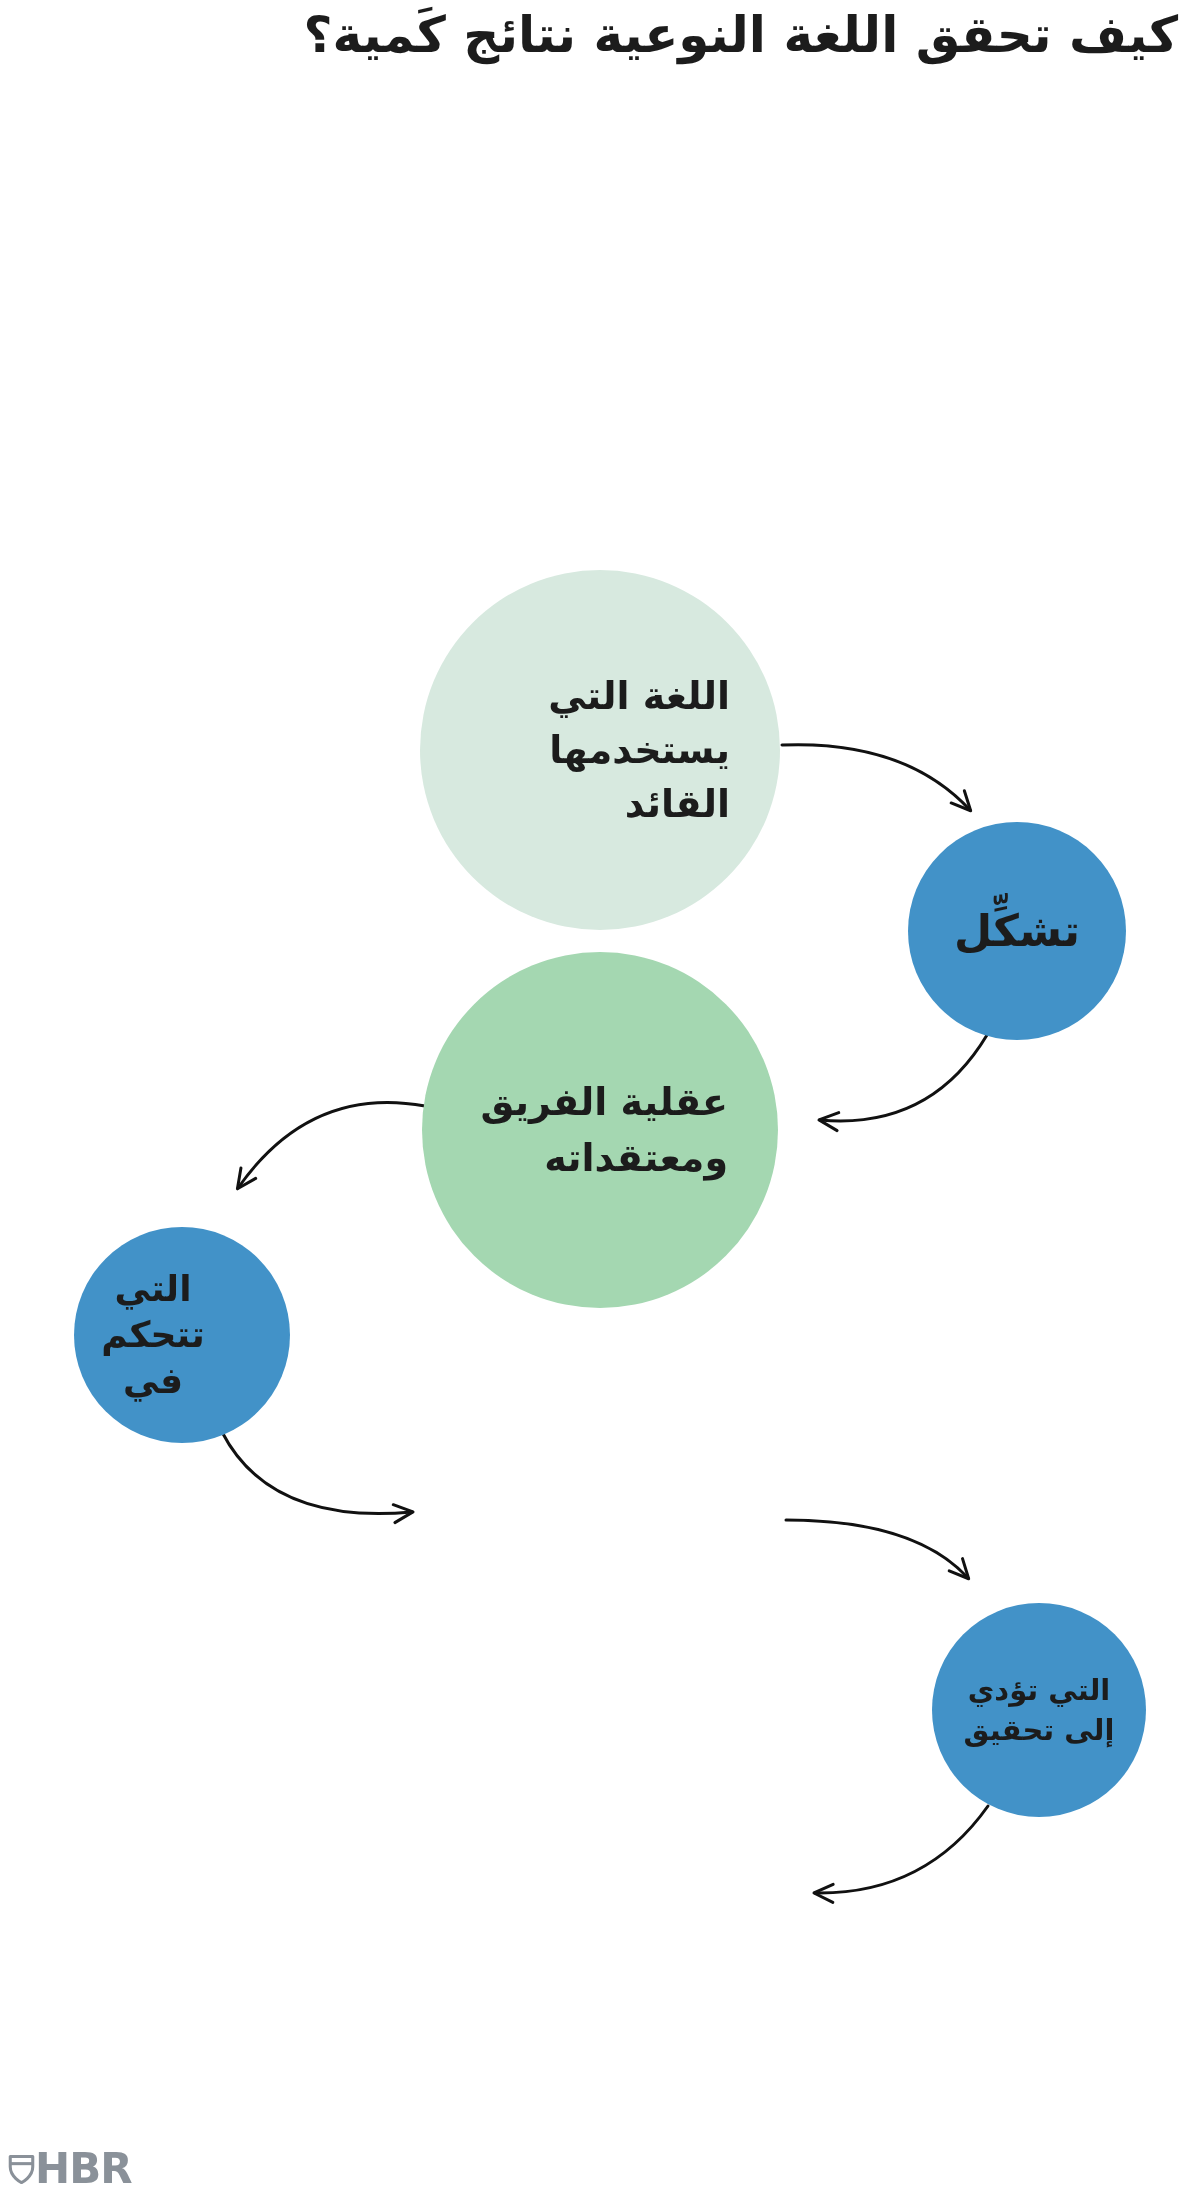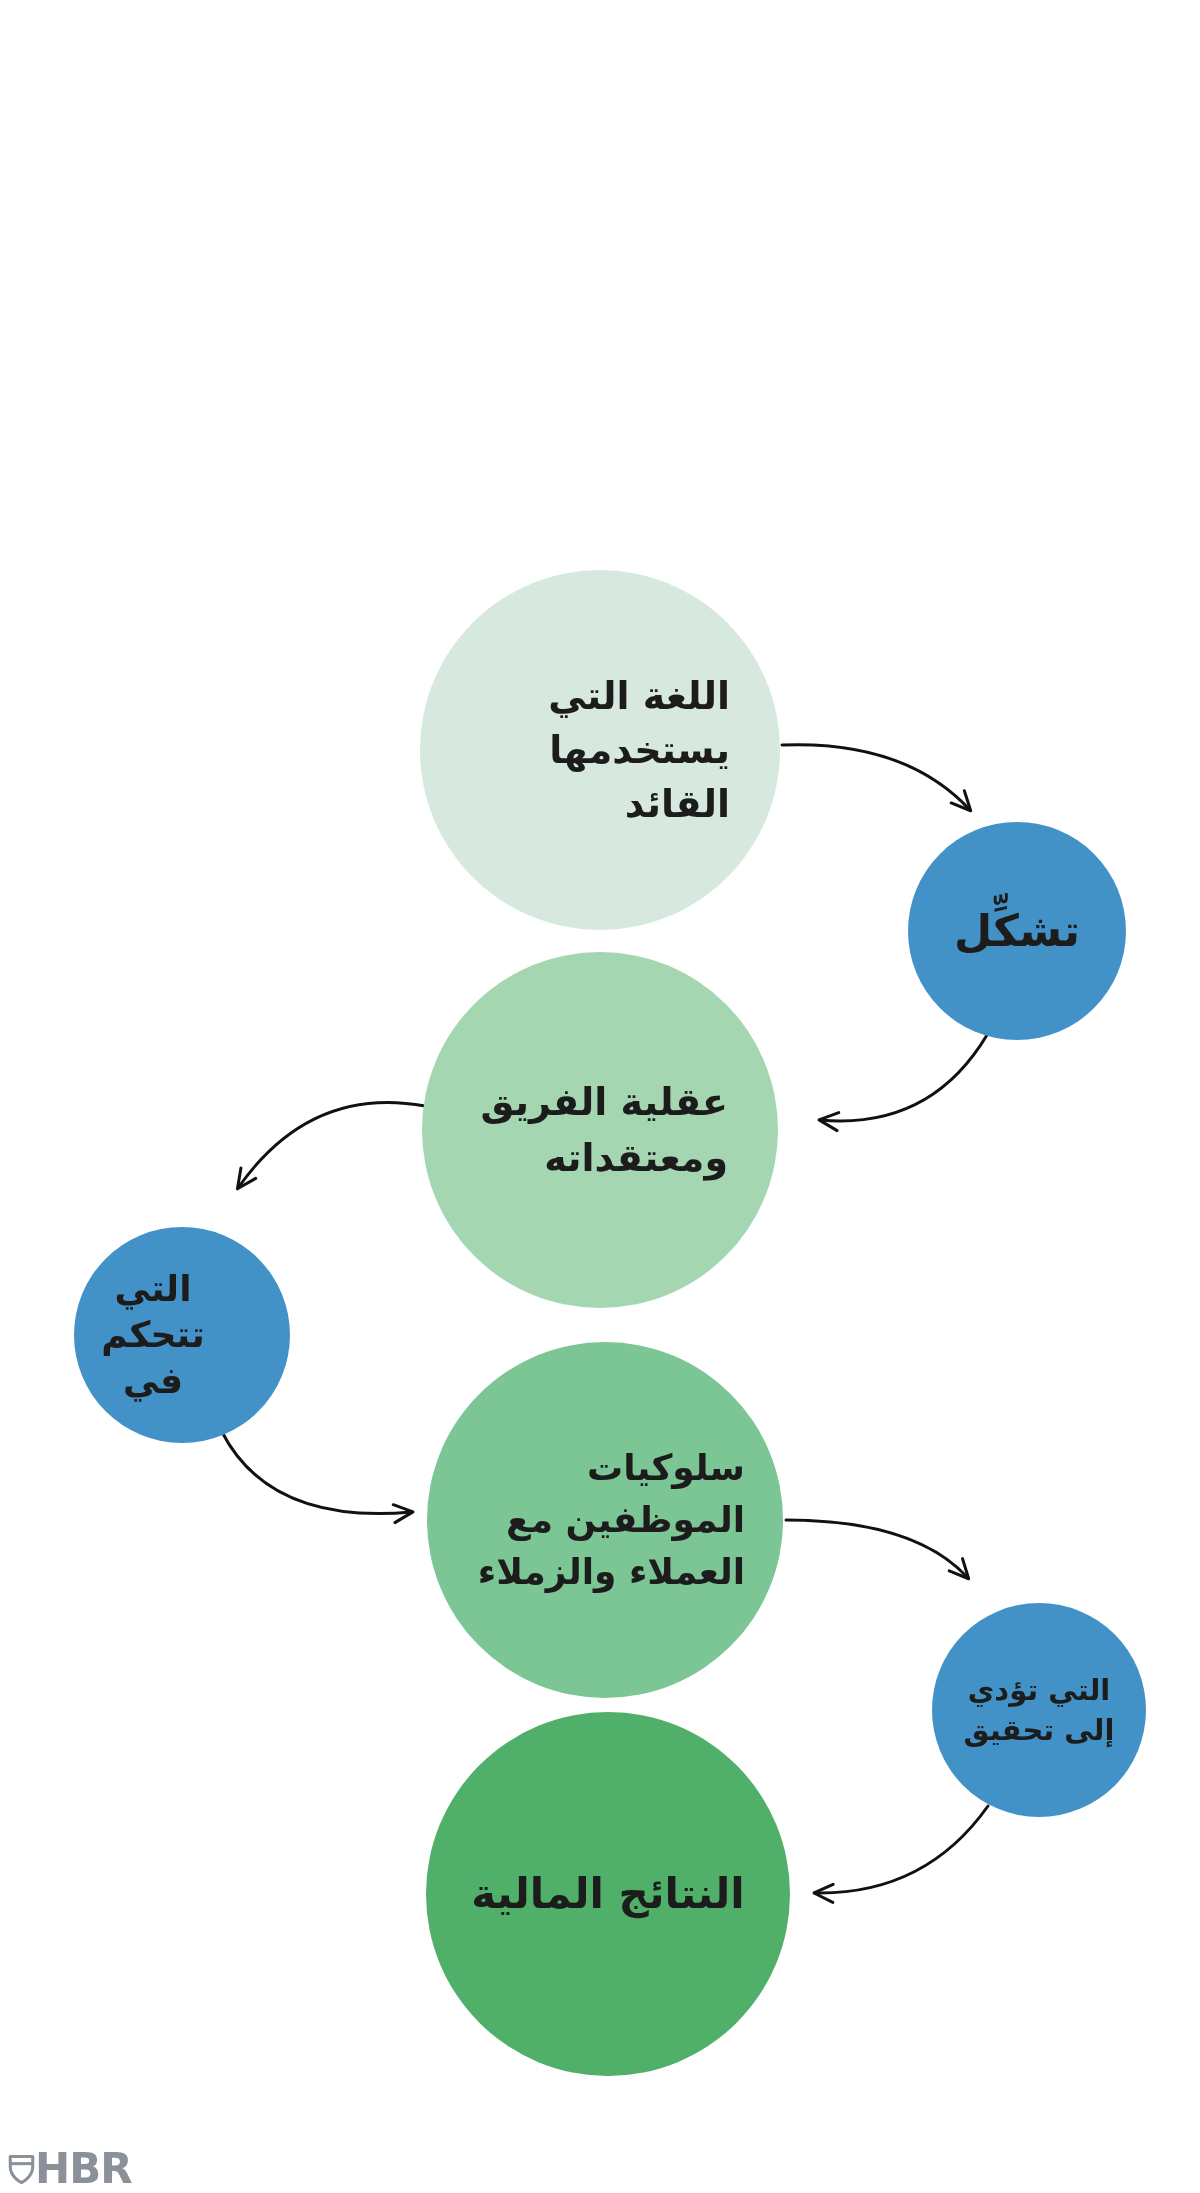--- a/index.html
+++ b/index.html
@@ -97,20 +97,21 @@
     letter-spacing: -1px;
     color: #8a9199;
     line-height: 1;
   }
 </style>
 </head>
 <body>
 
 <div class="canvas">
 
+  <h1 class="title">كيف تحقق اللغة النوعية نتائج كَمية؟</h1>
 
 
   <svg class="arrows" viewBox="0 0 1200 2193" xmlns="http://www.w3.org/2000/svg" aria-hidden="true">
     <defs>
       <marker id="head" markerUnits="userSpaceOnUse" markerWidth="26" markerHeight="26" viewBox="0 0 26 26" refX="21" refY="13" orient="auto">
         <path d="M3,4 L22,13 L3,22" fill="none" stroke="#111111" stroke-width="3" stroke-linecap="round" stroke-linejoin="round"></path>
       </marker>
     </defs>
     <path class="link" d="M 782 745 Q 905 740 970 810" marker-end="url(#head)"></path>
     <path class="link" d="M 987 1035 Q 930 1130 820 1120" marker-end="url(#head)"></path>
@@ -134,34 +135,26 @@
     <span>عقلية الفريق
 ومعتقداته</span>
   </div>
 
   <div class="node n-controls" style="background: rgb(66, 146, 200);">
     <span>التي
 تتحكم
 في</span>
   </div>
 
-  <div class="node n-behaviors" style="background: rgb(124, 197, 149);">
-    <span>سلوكيات
-الموظفين مع
-العملاء والزملاء</span>
-  </div>
 
   <div class="node n-leads" style="background: rgb(66, 146, 200);">
     <span>التي تؤدي
 إلى تحقيق</span>
   </div>
 
-  <div class="node n-results" style="background: rgb(80, 176, 105);">
-    <span>النتائج المالية</span>
-  </div>
 
   <div class="logo">
     <svg width="27" height="31" viewBox="0 0 30 34" xmlns="http://www.w3.org/2000/svg" aria-hidden="true">
       <path d="M2.5,2.5 H27.5 V14 C27.5,25.5 15,31.5 15,31.5 C15,31.5 2.5,25.5 2.5,14 Z" fill="none" stroke="#8a9199" stroke-width="3.4" stroke-linejoin="round"></path>
       <line x1="2.5" y1="10.5" x2="27.5" y2="10.5" stroke="#8a9199" stroke-width="3.4"></line>
     </svg>
     <span class="wordmark">HBR</span>
   </div>
 
 </div>

